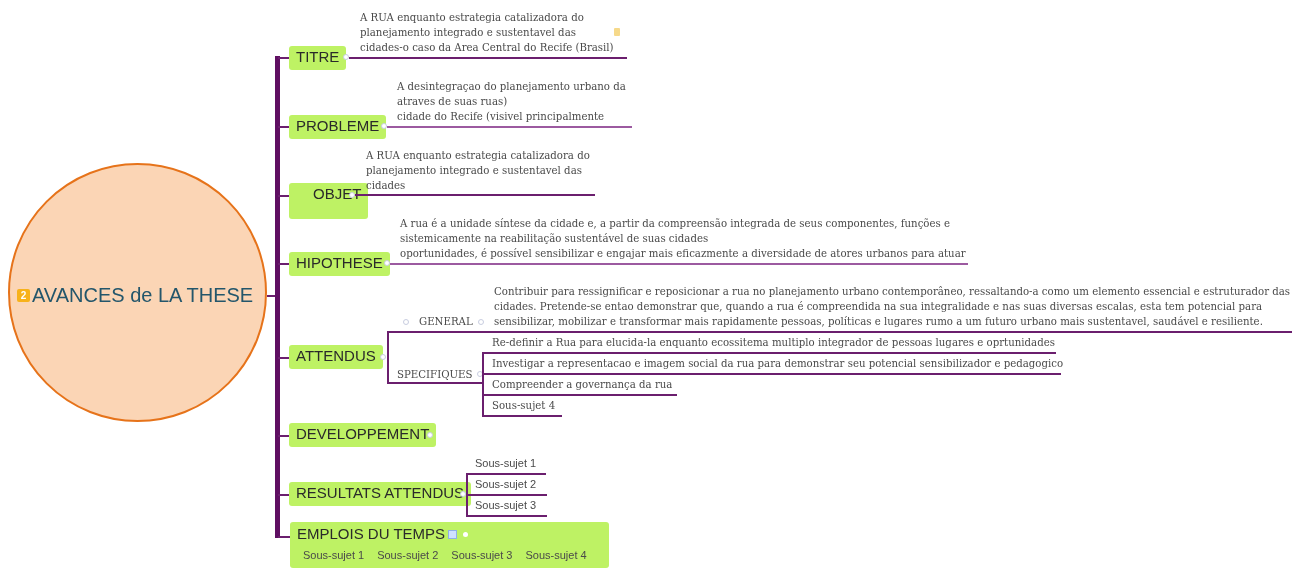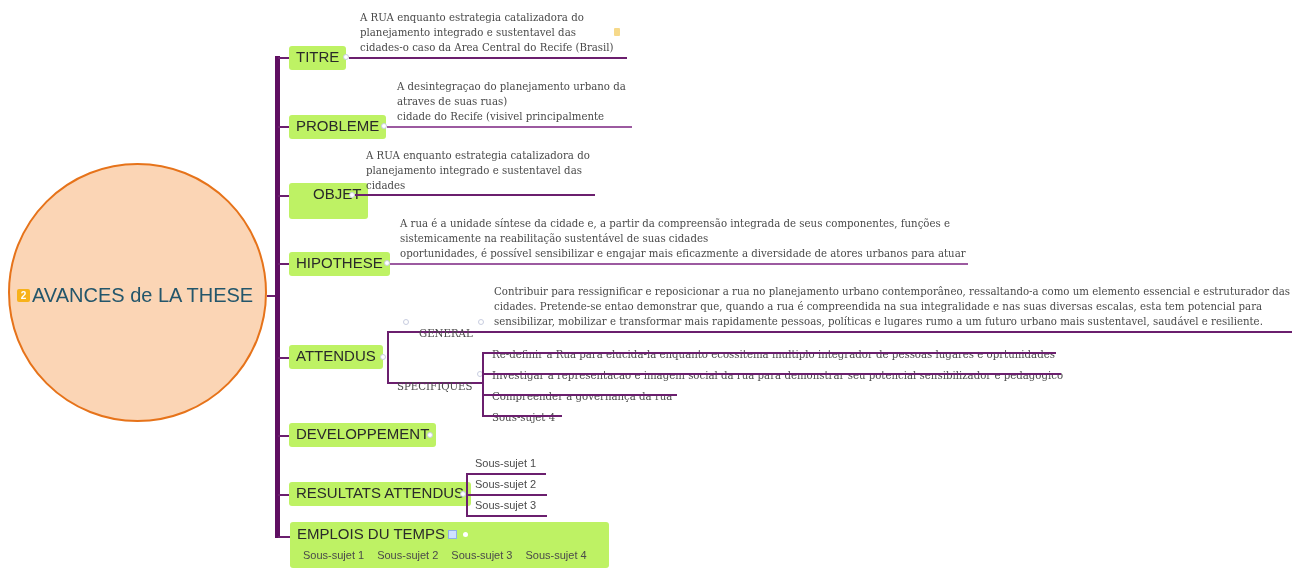--- a/index.html
+++ b/index.html
@@ -12,21 +12,21 @@
   .badge { display:inline-block; width:13px; height:13px; background:#f7b21b; border-radius:2px; color:#fff;
     font-size:10px; line-height:13px; text-align:center; margin-right:2px; font-weight:bold; }
   .trunk { position:absolute; left:275px; width:5px; background:#5f0f62; }
   .hline { position:absolute; height:1.5px; background:#6b1f6e; }
   .hline.light { background:#9c5aa0; }
   .vline { position:absolute; width:1.5px; background:#6b1f6e; }
   .topic { position:absolute; background:#bef264; border-radius:3px; color:#2a2a2a;
     font-family:Liberation Sans, sans-serif; font-size:15px; line-height:22px; padding:0 7px;
     white-space:nowrap; box-sizing:border-box; }
   .note { position:absolute; font-size:10.2px; line-height:15px; color:#4a4a4a; white-space:nowrap; }
-  .sub { position:absolute; font-size:10.2px; color:#4a4a4a; white-space:nowrap; line-height:14px;margin-top:12px; }
+  .sub { position:absolute; font-size:10.2px; color:#4a4a4a; white-space:nowrap; line-height:14px; }
   .sans-sub { font-family:"Liberation Sans", sans-serif; font-size:11px; color:#4a4a4a; position:absolute; white-space:nowrap; }
   .dot { position:absolute; width:6px; height:6px; border-radius:50%; border:1px solid #c8cde0; background:#fff; box-sizing:border-box; }
   .note-icon { position:absolute; width:6px; height:8px; background:#f6d98a; border-radius:1px; }
 </style>
 </head>
 <body>
 
 <div class="root-circle"></div>
 <div class="root-label">
   <span class="badge">2</span>

